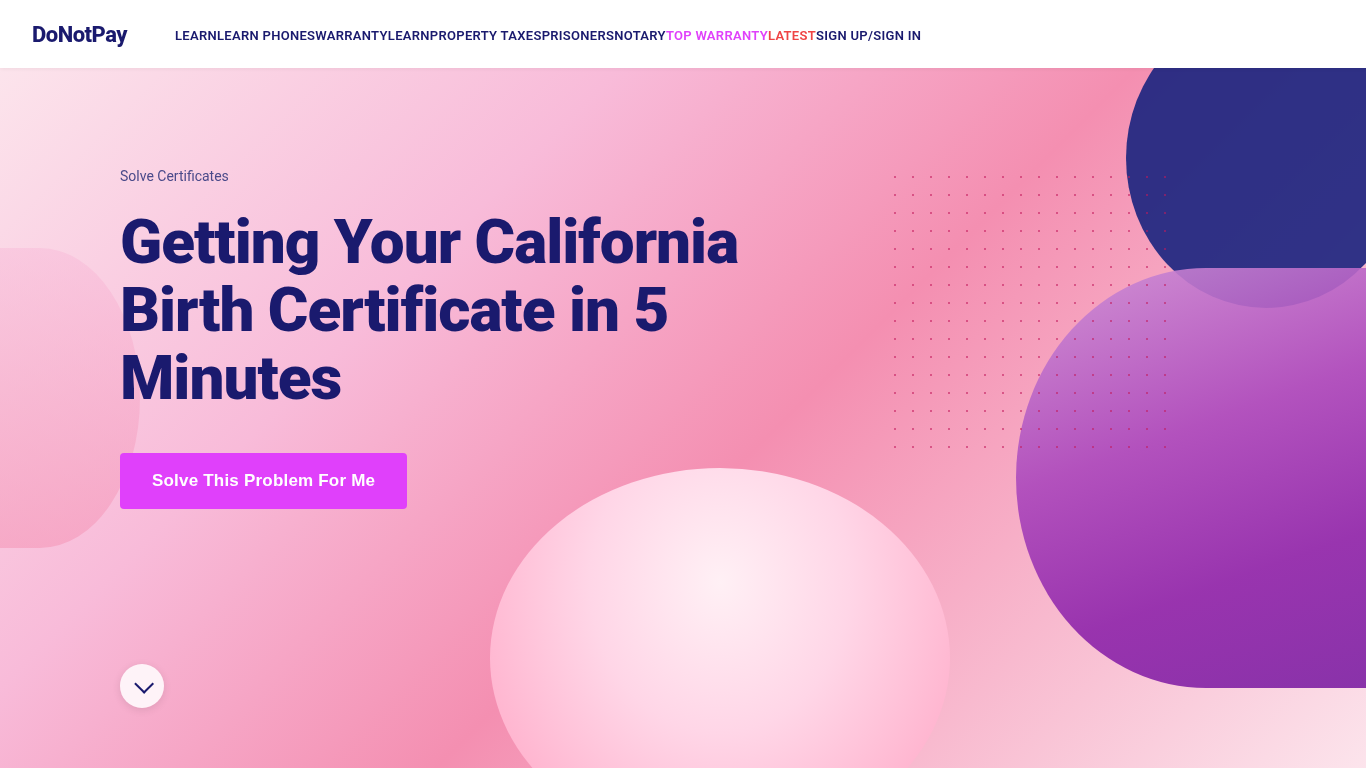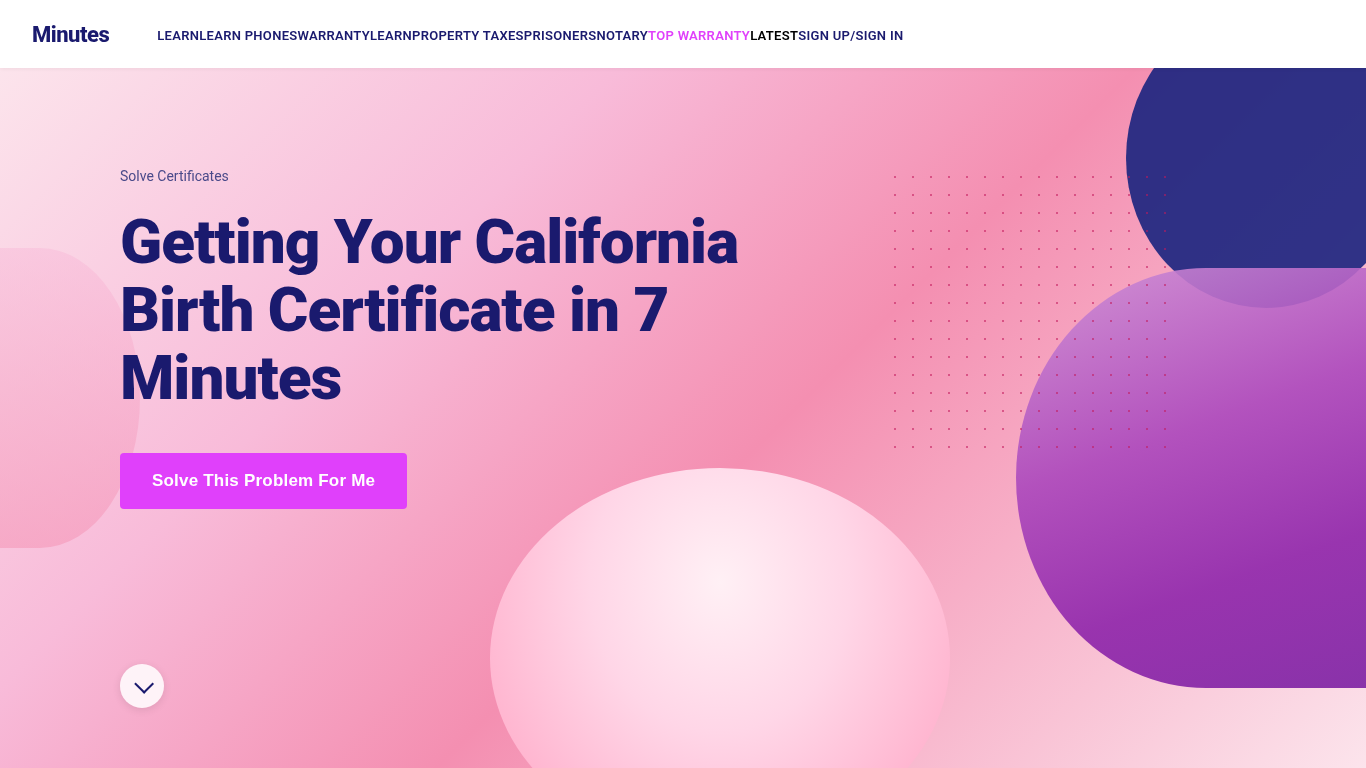--- a/index.html
+++ b/index.html
@@ -51,21 +51,21 @@
       color: #1a1a6e;
       letter-spacing: 0.3px;
       white-space: nowrap;
     }
 
     .nav-links a.top-features {
       color: #e040fb;
     }
 
     .nav-links a.latest {
-      color: #000000;
+      color: #ef4444;
     }
 
     
     .hero {
       position: relative;
       width: 1366px;
       height: 700px;
       overflow: hidden;
       background: linear-gradient(135deg, #fce4ec 0%, #f8bbd9 30%, #f48fb1 55%, #fce4ec 100%);
     }
@@ -193,21 +193,21 @@
       height: 14px;
       border-right: 2.5px solid #1a1a6e;
       border-bottom: 2.5px solid #1a1a6e;
       transform: rotate(45deg) translateY(-3px);
     }
   </style>
 </head>
 <body>
 
 <nav class="navbar">
-  <div class="logo">Minutes</div>
+  <div class="logo">DoNotPay</div>
   <ul class="nav-links">
     <li>
       <a href="#">LEARN</a>
     </li>
     <li>
       <a href="#">LEARN PHONES</a>
     </li>
     <li>
       <a href="#">WARRANTY</a>
     </li>
@@ -241,20 +241,20 @@
   <div class="blob-mid-right"></div>
   <div class="blob-pink-circle"></div>
   <div class="blob-left"></div>
 
   <div class="dot-pattern">
     <div class="dot-pattern-inner"></div>
   </div>
 
   <div class="hero-content">
     <p class="breadcrumb">Solve Certificates</p>
-    <h1 class="hero-title">Getting Your California Birth Certificate in 7 Minutes</h1>
+    <h1 class="hero-title">Getting Your California Birth Certificate in 5 Minutes</h1>
     <button class="cta-button">Solve This Problem For Me</button>
   </div>
 
   <button class="scroll-down">
     <div class="chevron-down"></div>
   </button>
 </section>
 
 </body></html>

